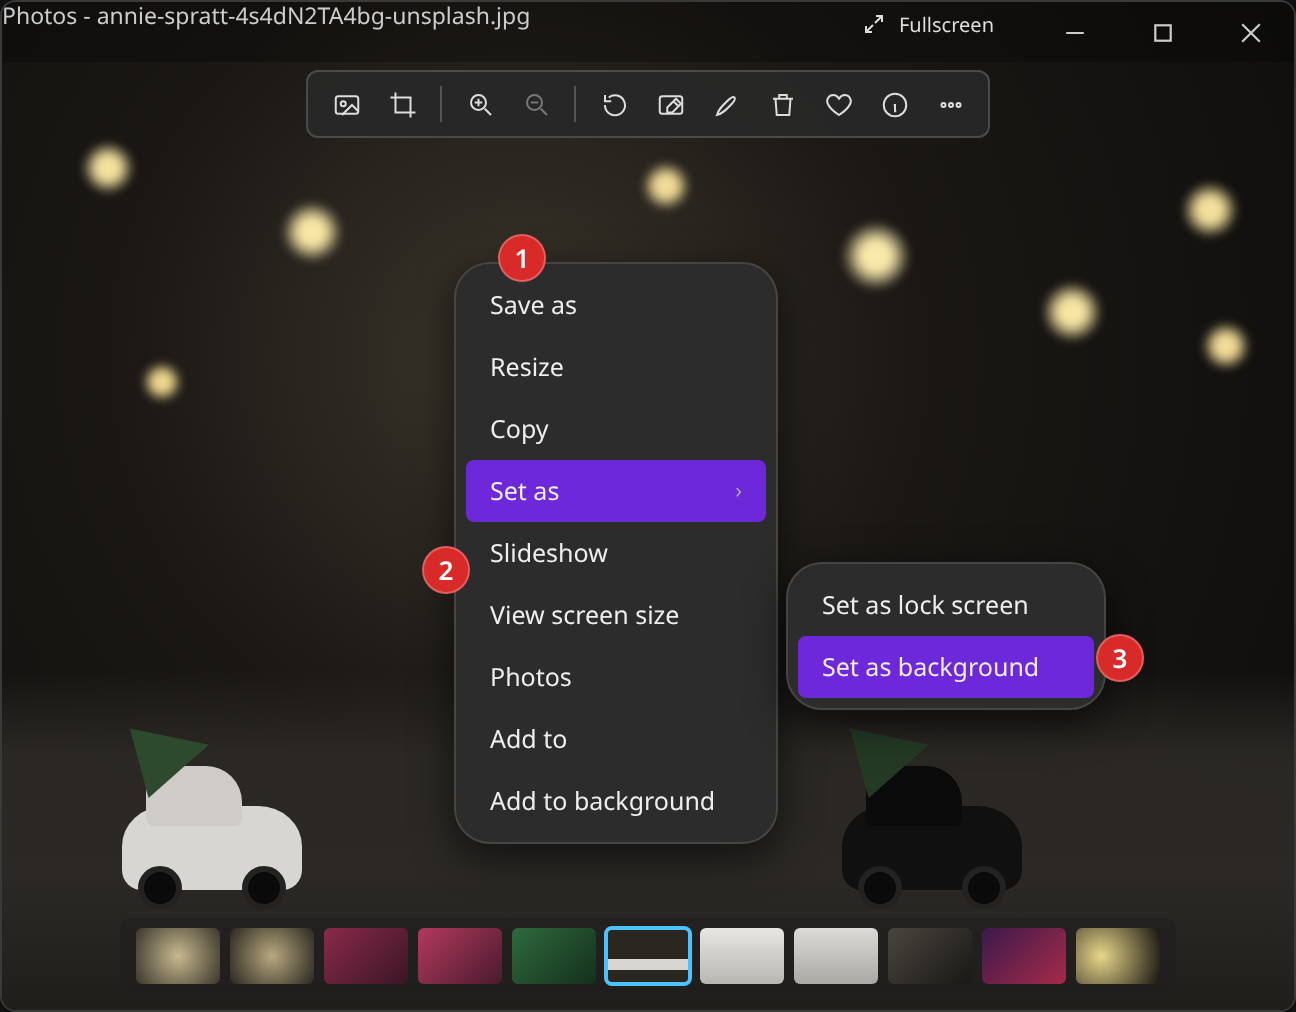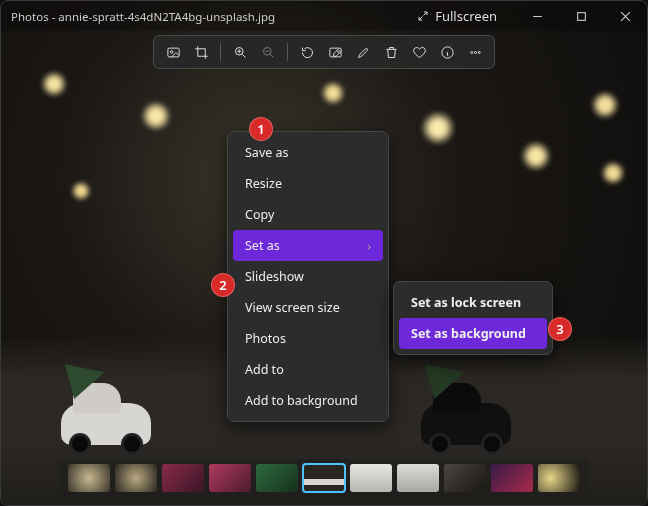--- a/index.html
+++ b/index.html
@@ -4,28 +4,28 @@
 <style>
   * { box-sizing: border-box; margin: 0; padding: 0; font-family: "Segoe UI", system-ui, sans-serif; }
   html, body { width: 648px; height: 506px; overflow: hidden; background: #111; }
   .window {
     width: 648px; height: 506px; position: relative;
     background: #1b1b1b; border: 1px solid #3a3a3a; border-radius: 8px;
     overflow: hidden;
   }
   .titlebar {
     position: absolute; top: 0; left: 0; right: 0; height: 30px;
-    display: flex; align-items: center; padding-left: 10px;
+    display: flex; align-items: flex-start; 
     color: #ccc; font-size: 11.5px; z-index: 50;
     background: rgba(0,0,0,0.25);
   }
   .titlebar .spacer { flex: 1; }
   .fullscreen-btn {
     display: flex; align-items: center; gap: 6px;
-    color: #ddd; font-size: 13px; padding: 4px 10px; border-radius: 4px;
+    color: #ddd; font-size: 10px; padding: 4px 10px; border-radius: 4px;
     cursor: pointer;
   }
   .win-btns { display: flex; margin-left: 8px; }
   .win-btn { width: 44px; height: 30px; display: flex; align-items: center; justify-content: center; color: #ccc; cursor: pointer; }
 
   .photo-area {
     position: absolute; top: 0; left: 0; right: 0; bottom: 0;
     background: radial-gradient(circle at 40% 35%, #3a352b 0%, #1a1714 40%, #0d0c0b 100%);
     overflow: hidden;
   }
@@ -59,25 +59,25 @@
     border-radius:6px; padding:4px 6px; z-index:40;
   }
   .tbtn { width:26px; height:24px; display:flex; align-items:center; justify-content:center;
     color:#ddd; border-radius:4px; cursor:pointer; }
   .tsep { width:1px; height:18px; background:#555; margin:0 4px; }
   .tbtn svg { width:15px; height:15px; stroke:#ddd; fill:none; stroke-width:1.6; }
   .tbtn.dim svg { stroke:#777; }
 
   .context-menu, .submenu {
     position:absolute; background:#2c2c2c; border:1px solid #454545;
-    border-radius:7px; padding:5px; z-index:60;
+    border-radius:18px; padding:5px; z-index:60;
     box-shadow: 0 6px 20px rgba(0,0,0,0.6);
   }
   .context-menu { top:130px; left:226px; width:162px; }
-  .submenu { top:280px; left:392px; width:160px;font-weight:bold; }
+  .submenu { top:280px; left:392px; width:160px; }
   .mitem {
     display:flex; align-items:center; justify-content:space-between;
     padding:7px 12px; color:#eee; font-size:12.5px;
     border-radius:4px; cursor:pointer;
   }
   .mitem.hover { background:#6d28d9; }
   .mitem .chev { color:#aaa; font-size:11px; }
 
   .callout {
     position:absolute; width:24px; height:24px; border-radius:50%;

